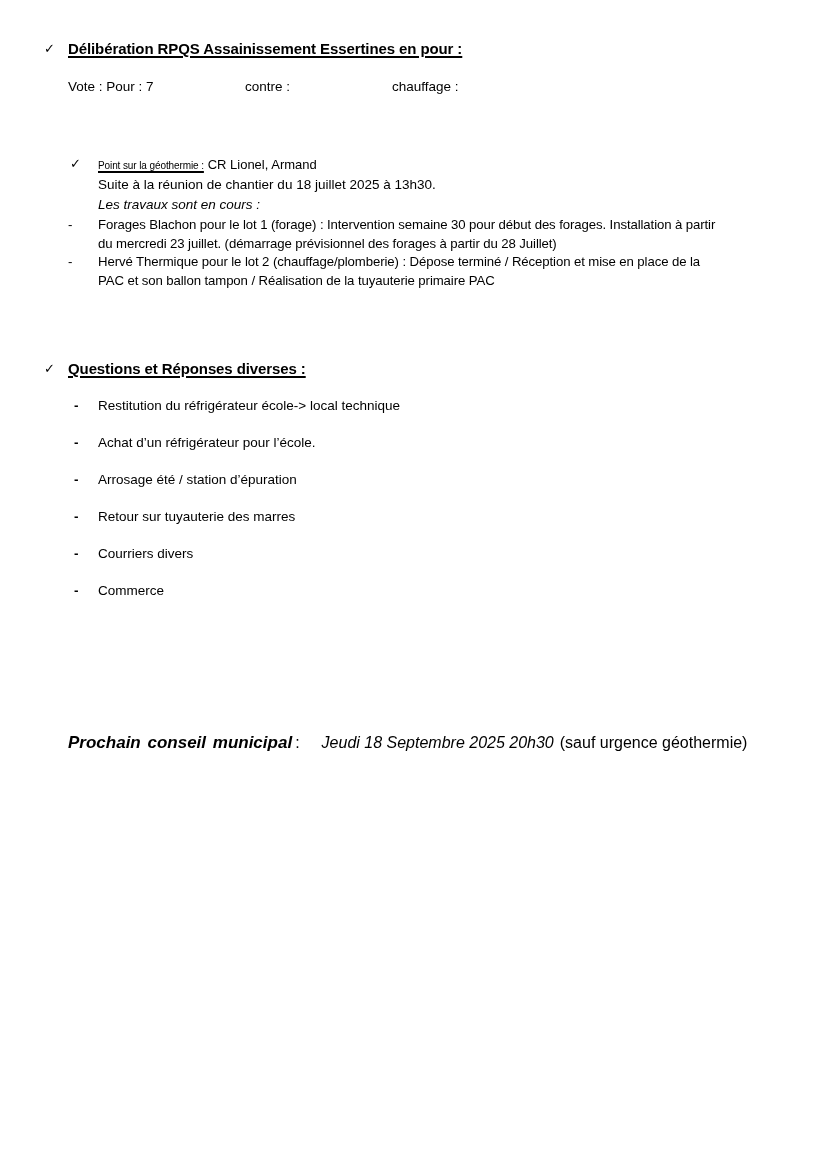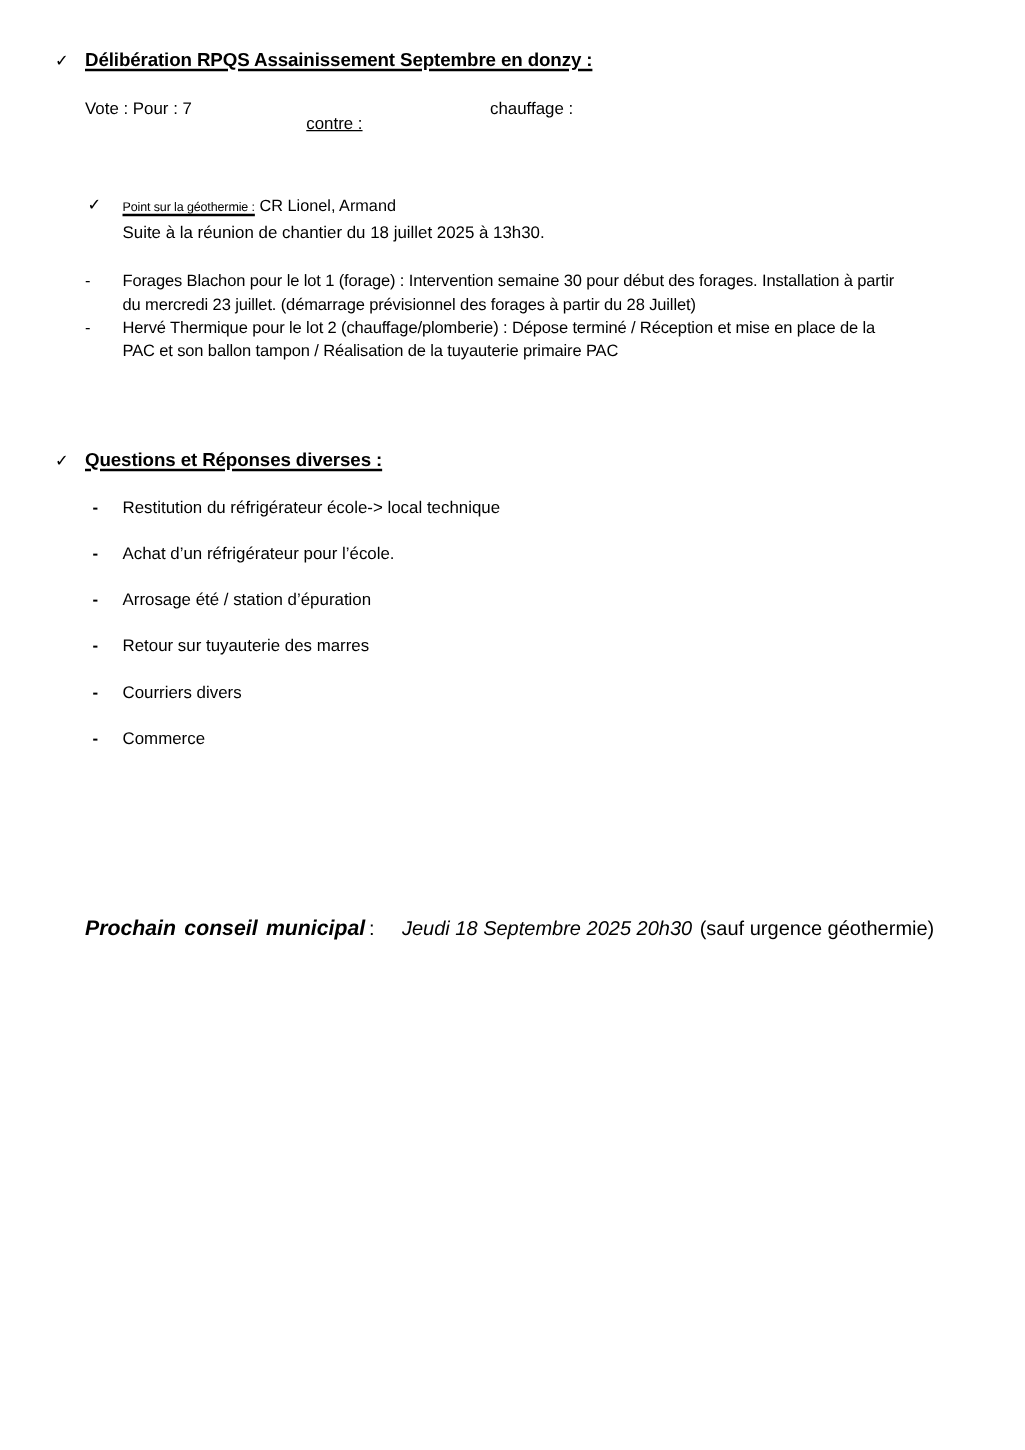--- a/index.html
+++ b/index.html
@@ -31,21 +31,21 @@
     letter-spacing: -0.1px;
     text-decoration: underline;
     text-decoration-thickness: 1.5px;
     text-underline-offset: 2px;
     line-height: 17px;
     white-space: nowrap;
   }
 
   
   .vote-row { width: 470px; height: 16px; font-size: 13.5px; line-height: 16px; }
-  .vote-contre { position: absolute; left: 177px; top: 12px; text-decoration: underline; }
+  .vote-contre { position: absolute; left: 177px; top: 0; }
   .vote-abst   { position: absolute; left: 324px; top: 0; }
 
   
   .geo { display: flex; align-items: flex-start; }
   .geo .check { width: 28px; }
   .geo-col { font-size: 13.5px; line-height: 19.4px; }
   .h-sub {
     font-size: 10px;
     font-weight: normal;
     letter-spacing: -0.1px;
@@ -81,37 +81,38 @@
   .nm-date { font-style: italic; margin-left: 22px; }
   .nm-note { margin-left: 6px; }
 </style>
 </head>
 <body>
 
 <div class="page">
 
   <div class="abs sec-head" style="top:40px; left:44px;">
     <span class="check">✓</span>
-    <span class="h-main">Délibération RPQS Assainissement Septembre en donzy :</span>
+    <span class="h-main">Délibération RPQS Assainissement Essertines en pour :</span>
   </div>
 
   <div class="abs vote-row" style="top:79px; left:68px;">
     <span>Vote : Pour : 7</span>
     <span class="vote-contre">contre :</span>
     <span class="vote-abst">chauffage :</span>
   </div>
 
   <div class="abs geo" style="top:155px; left:70px;">
     <span class="check">✓</span>
     <div class="geo-col">
       <div>
         <span class="h-sub">Point sur la géothermie :</span>
         <span class="h-sub-suffix">CR Lionel, Armand</span>
       </div>
       <div>Suite à la réunion de chantier du 18 juillet 2025 à 13h30.</div>
+      <div class="italic-line">Les travaux sont en cours :</div>
     </div>
   </div>
 
   <div class="abs bullets" style="top:216px; left:68px;">
     <div class="bullet">
       <span class="bullet-marker">-</span>
       <span class="bullet-text">Forages Blachon pour le lot 1 (forage) : Intervention semaine 30 pour début des forages. Installation à partir
 du mercredi 23 juillet. (démarrage prévisionnel des forages à partir du 28 Juillet)</span>
     </div>
     <div class="bullet">

